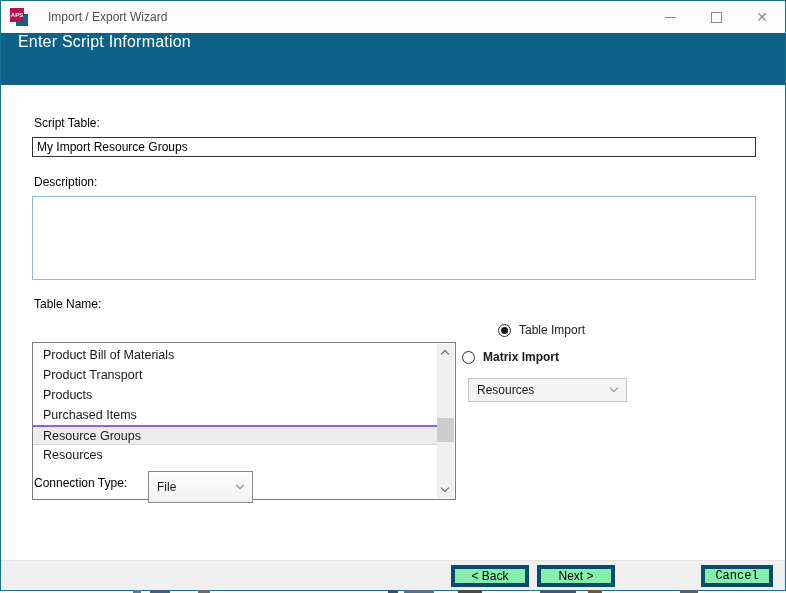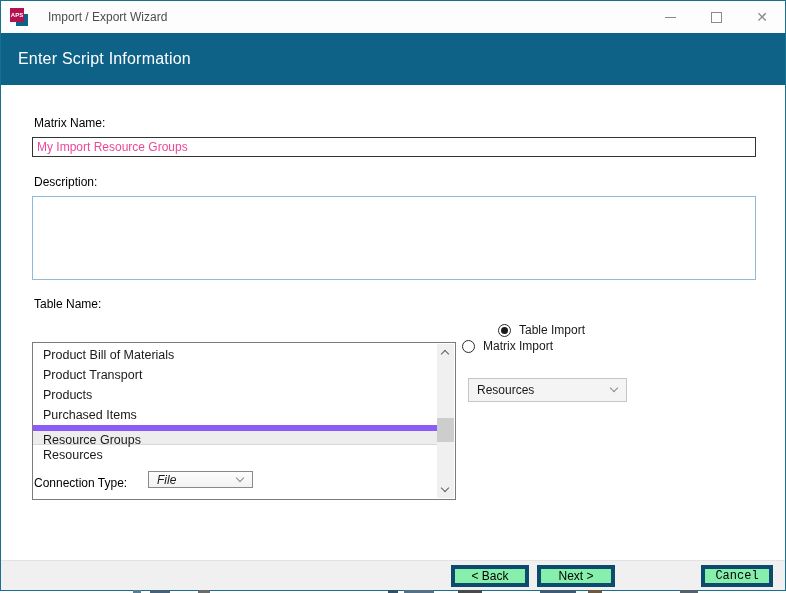--- a/index.html
+++ b/index.html
@@ -29,43 +29,43 @@
   }
   .title-text{ margin-left:20px; font-size:12px; color:#4d4d4d; }
   .win-controls{ margin-left:auto; display:flex; height:100%; }
   .win-btn{ width:46px; height:100%; display:flex; align-items:center; justify-content:center; }
   .min-glyph{ display:block; width:11px; border-top:1px solid #8a8a8a; }
   .max-glyph{ display:block; width:11px; height:11px; border:1px solid #8a8a8a; background:transparent; }
   .close-glyph{ font-size:14px; color:#8a8a8a; line-height:1; }
   
   .wizard-header{
     position:absolute; left:0; top:32px; width:100%; height:52px; background:#0e6288;
-    display:flex; align-items:center;
+    display:flex; 
   }
   .wizard-header .hd-title{ margin-left:17px; color:#fff; font-size:16px; font-weight:400; letter-spacing:.2px; }
   
   .field-label{ position:absolute; font-size:12px; color:#000; }
   .script-input{
     position:absolute; left:31px; top:136px; width:724px; height:20px;
     border:1px solid #333; background:#fff; font-family:"Liberation Sans",sans-serif;
-    font-size:12px; padding:0 4px; color:#ec4899; outline:none;
+    font-size:12px; padding:0 4px; color:#000000; outline:none;
   }
   .desc-box{
     position:absolute; left:31px; top:195px; width:724px; height:84px;
     border:1px solid #8fbadb; background:#fff; resize:none; outline:none;
     font-family:"Liberation Sans",sans-serif; font-size:12px; padding:3px 4px;
   }
   .listbox{
     position:absolute; left:31px; top:322px; width:424px; height:158px;
     border:1px solid #7b7b7b; background:#fff; overflow:hidden;margin-top:19px;
   }
   .list-inner{ position:absolute; left:0; top:2px; right:17px; }
   .list-item{ height:20px; line-height:20px; font-size:12.5px; padding-left:10px; white-space:nowrap; }
   .list-item.selected{
-    background:#ededed; border-top:6px solid #8b5cf6; border-bottom:1px solid #d8d8d8; height:20px; line-height:18px;
+    background:#ededed; border-top:2px solid #8b5cf6; border-bottom:1px solid #d8d8d8; height:20px; line-height:18px;
   }
   
   .vscroll{ position:absolute; top:1px; right:1px; bottom:1px; width:17px; background:#f0f0f0; }
   .vscroll .thumb{ position:absolute; left:0; width:17px; top:74px; height:24px; background:#cdcdcd; }
   .scroll-arrow{ position:absolute; left:5px; width:6px; height:6px; border-right:1px solid #606060; border-bottom:1px solid #606060; }
   .scroll-arrow.up{ top:7px; transform:rotate(-135deg); }
   .scroll-arrow.down{ bottom:7px; transform:rotate(45deg); }
   
   .radio-row{ position:absolute; left:461px; display:flex; align-items:center; }
   .radio-circle{ width:13px; height:13px; border:1px solid #2b2b2b; border-radius:50%; background:#fff; position:relative; flex:none; }
@@ -77,21 +77,21 @@
   
   .dropdown{
     position:absolute; border:1px solid #c6c6c6; background:#f4f4f4;
     font-size:12px; display:flex; align-items:center;
   }
   .dropdown .dd-text{ margin-left:8px; color:#1a1a1a; }
   .dd-chev{ position:absolute; right:9px; top:50%; width:6px; height:6px; margin-top:-5px;
     border-right:1px solid #8a8a8a; border-bottom:1px solid #8a8a8a; transform:rotate(45deg); }
   .dropdown.enabled{ border:1px solid #898989; background:linear-gradient(#fdfdfd,#f2f2f2); }
   .dd-resources{ left:467px; top:377px; width:159px; height:24px; }
-  .dd-connection{ left:147px; top:470px; width:105px; height:17px;font-style:italic; }
+  .dd-connection{ left:147px; top:470px; width:105px; height:32px; }
   
   .footer{ position:absolute; left:0; bottom:0; width:100%; height:30px; background:#f0f0f0; border-top:1px solid #e3e3e3; }
   .btn{
     position:absolute; top:564px; height:22px; background:#86efac; border:4px solid #0c4a6e;
     font-family:"Liberation Sans",sans-serif; font-size:12px; color:#000; text-align:center; padding:0;
   }
   .btn-back{ left:450px; width:78px; }
   .btn-next{ left:536px; width:78px; }
   .btn-cancel{ left:700px; width:72px;font-family:Liberation Mono, monospace; }
   
@@ -118,21 +118,21 @@
       <div class="win-btn">
         <span class="close-glyph">✕</span>
       </div>
     </div>
   </div>
 
   <div class="wizard-header">
     <span class="hd-title">Enter Script Information</span>
   </div>
 
-  <span class="field-label" style="left:33px; top:115px;">Matrix Name:</span>
+  <span class="field-label" style="left:33px; top:115px;">Script Table:</span>
   <input class="script-input" type="text" value="My Import Resource Groups" style="">
 
   <span class="field-label" style="left:33px; top:174px;">Description:</span>
   <textarea class="desc-box" style=""></textarea>
 
   <span class="field-label" style="left:33px; top:296px;">Table Name:</span>
   <div class="listbox">
     <div class="list-inner">
       <div class="list-item">Product Bill of Materials</div>
       <div class="list-item">Product Transport</div>
@@ -145,21 +145,21 @@
       <span class="scroll-arrow up"></span>
       <span class="thumb"></span>
       <span class="scroll-arrow down"></span>
     </div>
   </div>
 
   <div class="radio-row" style="top:322px;padding-left:36px;">
     <span class="radio-circle selected"></span>
     <span class="radio-label">Table Import</span>
   </div>
-  <div class="radio-row" style="top:338px;">
+  <div class="radio-row" style="top:349px;font-weight:bold;">
     <span class="radio-circle"></span>
     <span class="radio-label">Matrix Import</span>
   </div>
 
   <div class="dropdown dd-resources">
     <span class="dd-text">Resources</span>
     <span class="dd-chev"></span>
   </div>
 
   <span class="field-label" style="left:33px; top:475px;">Connection Type:</span>

